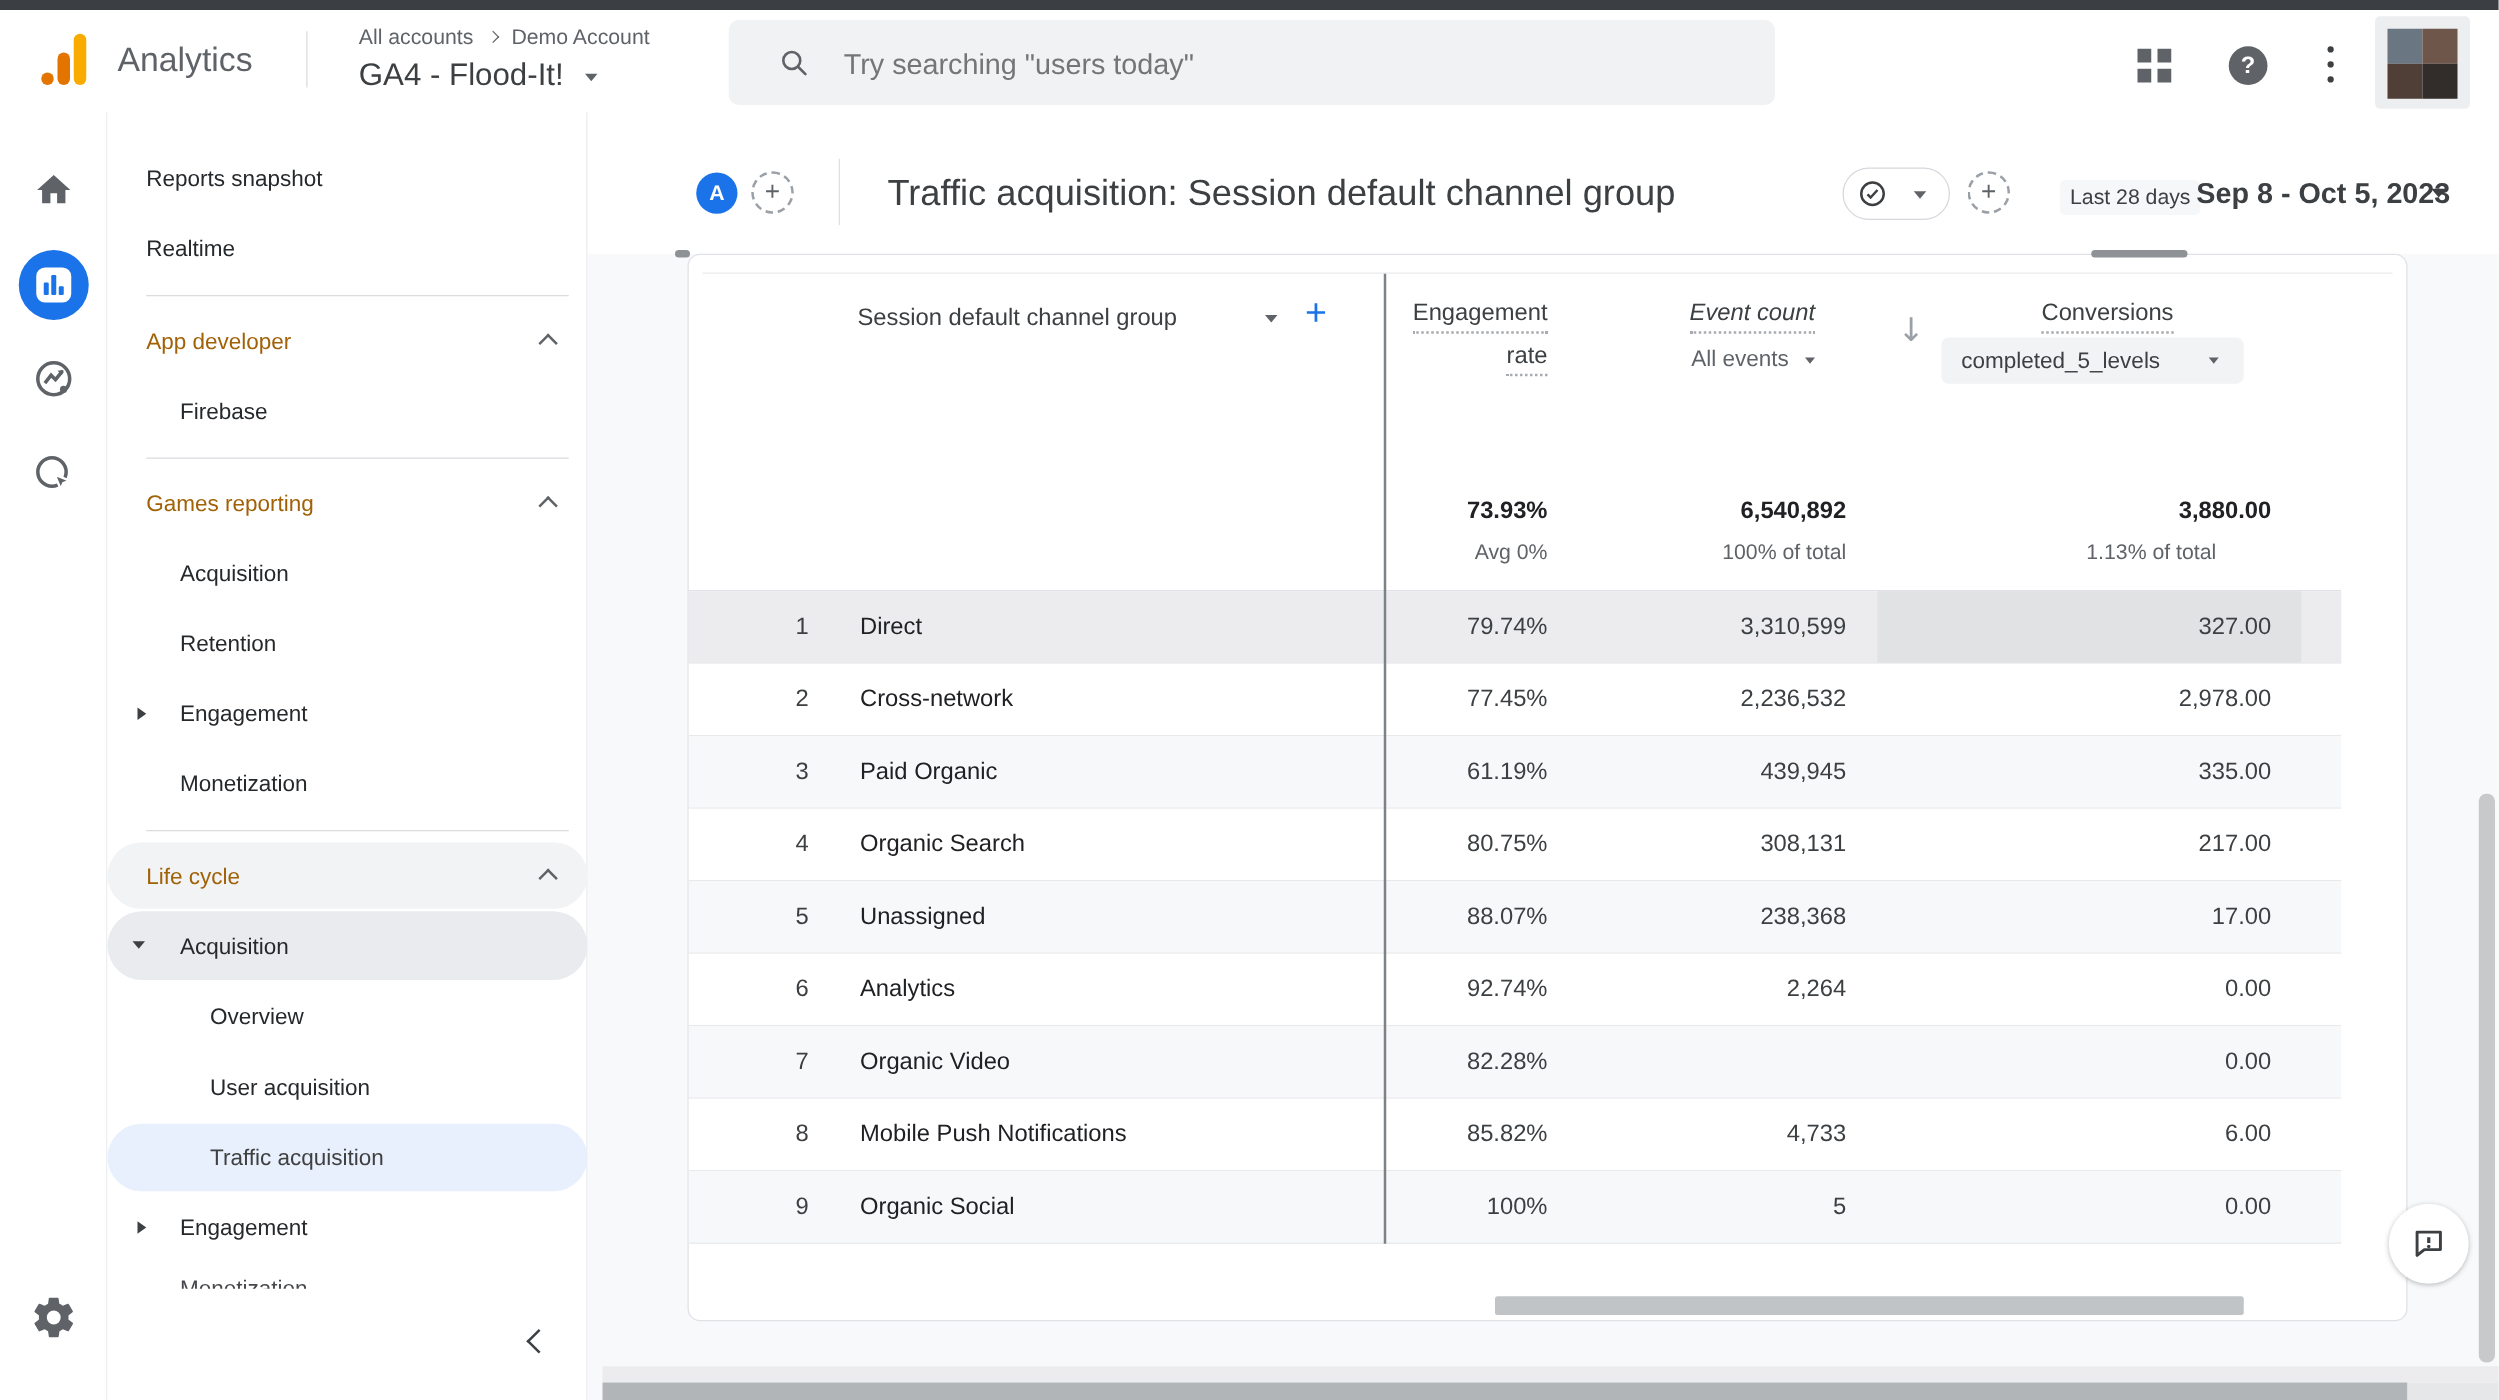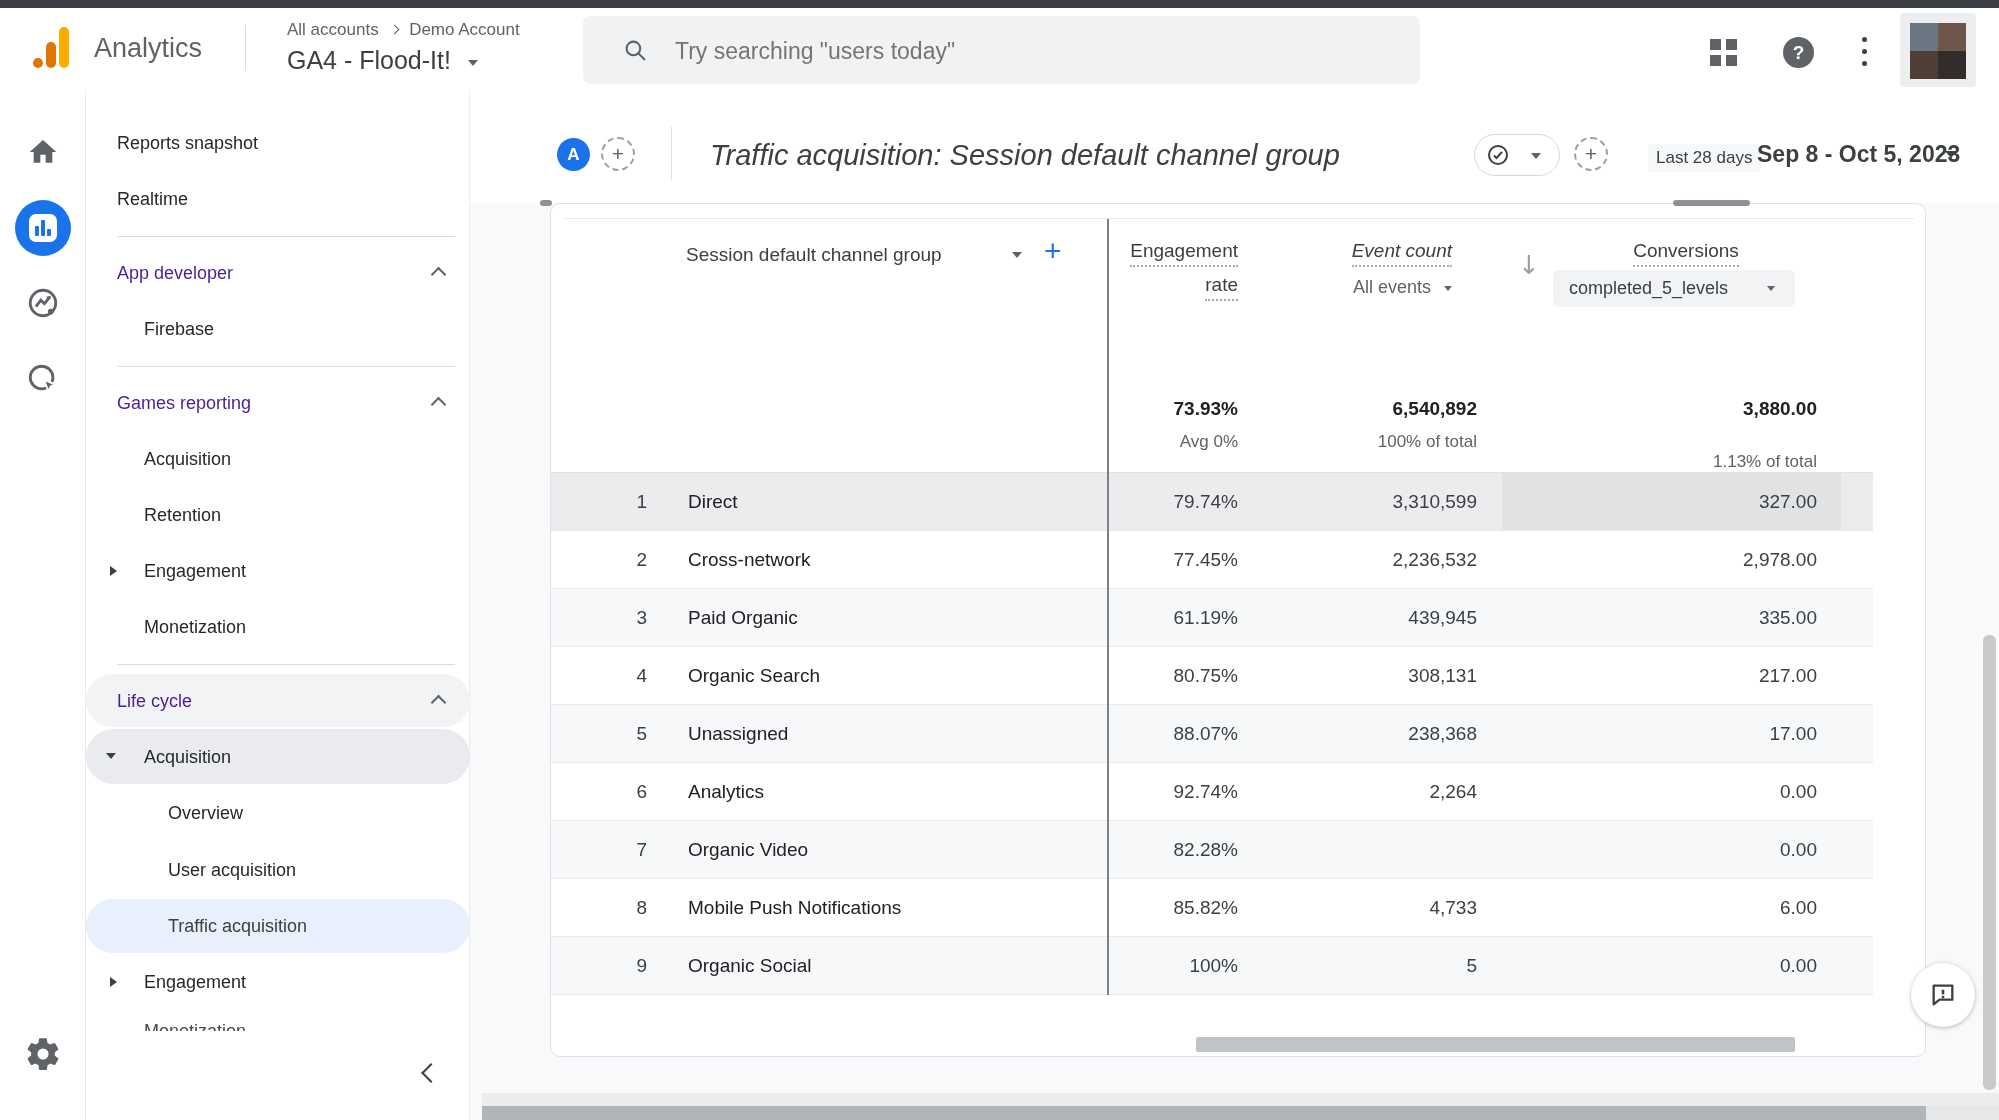--- a/index.html
+++ b/index.html
@@ -12,21 +12,21 @@
   .flexc{display:flex;align-items:center;justify-content:center;}
   
   .tri-down{width:0;height:0;border-left:5px solid transparent;border-right:5px solid transparent;border-top:6px solid #5f6368;display:inline-block;}
   .tri-down.dark{border-top-color:#3c4043;}
   .tri-right{width:0;height:0;border-top:5px solid transparent;border-bottom:5px solid transparent;border-left:7px solid #3c4043;display:inline-block;}
   .chev-up{width:9px;height:9px;border-top:2px solid #5f6368;border-left:2px solid #5f6368;transform:rotate(45deg);display:inline-block;}
   .chev-right-sm{width:6px;height:6px;border-top:1.5px solid #5f6368;border-right:1.5px solid #5f6368;transform:rotate(45deg);display:inline-block;}
   .chev-left{width:12px;height:12px;border-left:2.5px solid #3c4043;border-bottom:2.5px solid #3c4043;transform:rotate(45deg);display:inline-block;}
   
   .nav-item{position:absolute;font-size:18px;font-weight:500;color:#26292c;line-height:28px;cursor:pointer;white-space:nowrap;}
-  .nav-header{position:absolute;font-size:18px;font-weight:400;color:#4c1d95;line-height:28px;white-space:nowrap;}
+  .nav-header{position:absolute;font-size:18px;font-weight:400;color:#a16207;line-height:28px;white-space:nowrap;}
   .nav-divider{position:absolute;left:117px;width:338px;height:1px;background:#dadce0;}
   .pill{position:absolute;left:86px;width:384px;border-radius:28px;}
   
   .trow{position:absolute;left:551px;width:1322px;height:58px;border-bottom:1px solid #e7e9eb;box-sizing:border-box;}
   .cell{position:absolute;top:0;height:57px;line-height:57px;font-size:19px;color:#3c4043;white-space:nowrap;}
   .c-num{left:64px;width:32px;text-align:right;color:#3c4043;}
   .c-dim{left:137px;font-weight:500;color:#202124;}
   .c-er{left:497px;width:190px;text-align:right;}
   .c-ec{left:737px;width:189px;text-align:right;}
   .c-conv{left:1076px;width:190px;text-align:right;}
@@ -172,21 +172,21 @@
     <span class="chev-left"></span>
   </div>
 
   <div class="abs flexc" style="left:557px;top:138px;width:33px;height:33px;border-radius:50%;background:#1a73e8;color:#fff;font-size:17px;font-weight:600;">
     <span>A</span>
   </div>
   <div class="dashed-add" style="left:601px;top:137px;">
       <span>+</span>
     </div>
   <div class="abs" style="left:671px;top:127px;width:1px;height:53px;background:#dde0e3;"></div>
-  <div class="abs nowrap" style="left:710px;top:139px;font-size:29px;color:#3c4043;font-style:italic;">Traffic acquisition: Session default channel group</div>
+  <div class="abs nowrap" style="left:710px;top:139px;font-size:29px;color:#3c4043;">Traffic acquisition: Session default channel group</div>
 
   <div class="abs" style="left:1474px;top:134px;width:86px;height:42px;border:1px solid #d5d8dc;border-radius:21px;background:#fff;box-sizing:border-box;">
     <svg class="abs" style="left:11px;top:8px;" width="24" height="24" viewBox="0 0 24 24">
       <circle cx="12" cy="12" r="9" fill="none" stroke="#3c4043" stroke-width="2"></circle>
       <path d="M8 12.5l2.5 2.5 5.5-6" fill="none" stroke="#3c4043" stroke-width="2"></path>
     </svg>
     <span class="tri-down abs" style="left:56px;top:18px;"></span>
   </div>
   <div class="dashed-add" style="left:1574px;top:137px;">
       <span>+</span>
@@ -228,21 +228,21 @@
   <div class="abs" style="left:1553px;top:270px;width:242px;height:37px;background:#f1f3f4;border-radius:6px;">
     <span class="abs nowrap" style="left:16px;top:8px;font-size:18px;color:#3c4043;">completed_5_levels</span>
     <span class="tri-down abs" style="left:214px;top:16px;border-left-width:4px;border-right-width:4px;border-top-width:5px;"></span>
   </div>
 
   <div class="tot-val tright" style="left:988px;top:398px;width:250px;">73.93%</div>
   <div class="tot-sub tright" style="left:988px;top:432px;width:250px;">Avg 0%</div>
   <div class="tot-val tright" style="left:1227px;top:398px;width:250px;">6,540,892</div>
   <div class="tot-sub tright" style="left:1227px;top:432px;width:250px;">100% of total</div>
   <div class="tot-val tright" style="left:1567px;top:398px;width:250px;">3,880.00</div>
-  <div class="tot-sub tright" style="left:1567px;top:432px;width:250px;margin-top:20px;">1.13% of total</div>
+  <div class="tot-sub tright" style="left:1523px;top:432px;width:250px;">1.13% of total</div>
 
   <div class="abs" style="left:551px;top:472px;width:1322px;height:1px;background:#e0e2e5;"></div>
 
   <div class="trow" style="top:473px;background:#ececee;">
     <div class="abs" style="left:951px;top:0;width:339px;height:57px;background:#e0e2e4;"></div>
     <span class="cell c-num">1</span>
     <span class="cell c-dim">Direct</span>
     <span class="cell c-er">79.74%</span>
     <span class="cell c-ec">3,310,599</span>
     <span class="cell c-conv">327.00</span>

